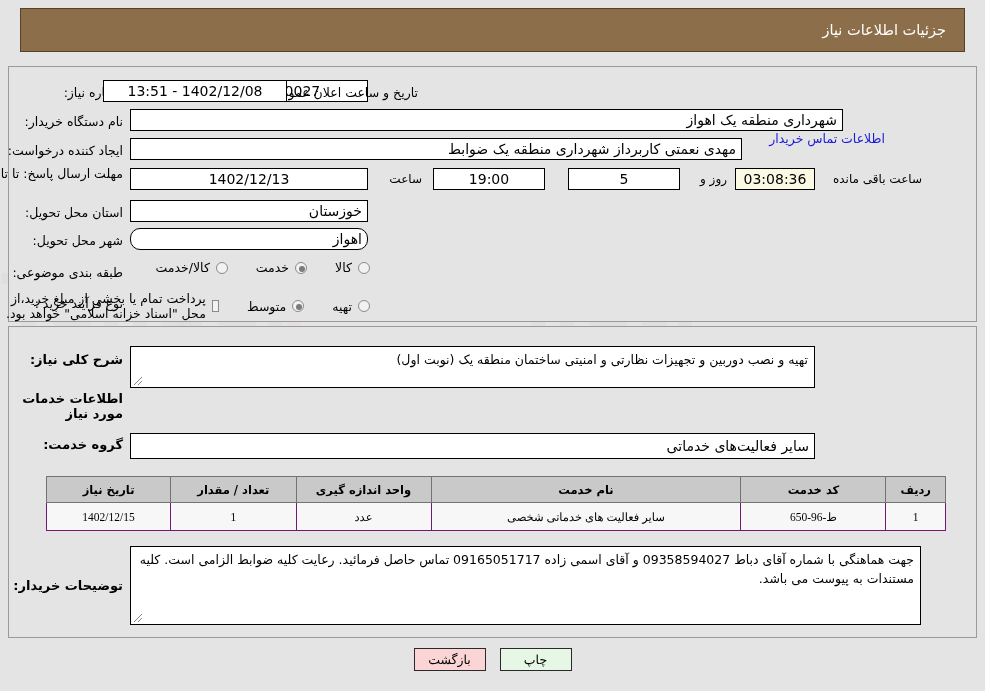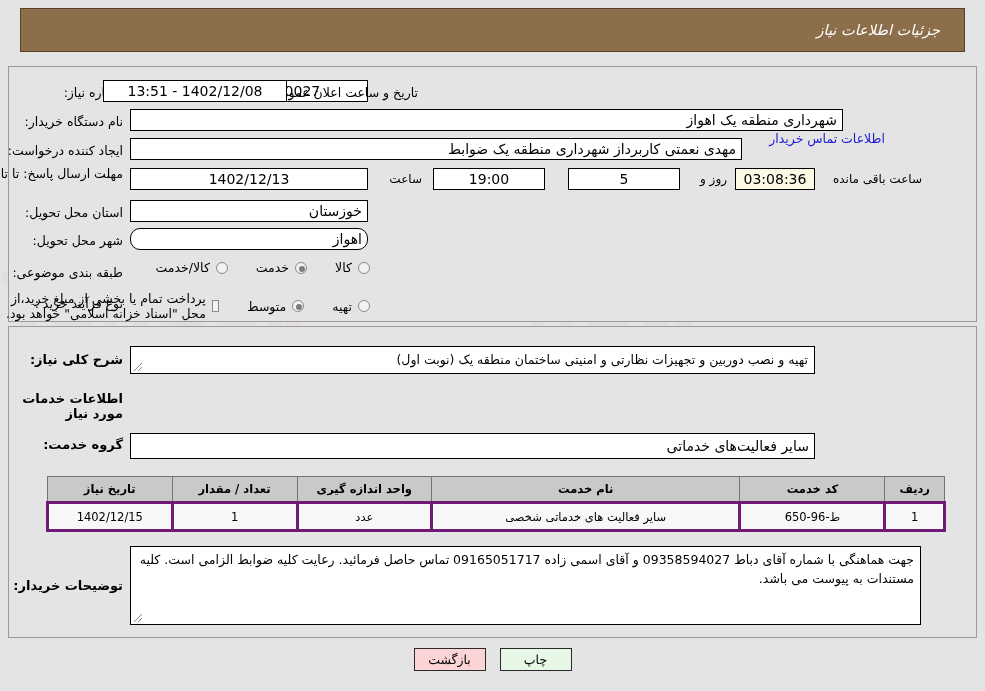--- a/index.html
+++ b/index.html
@@ -20,22 +20,21 @@
   
   .header {
     position: absolute;
     left: 20px; top: 8px;
     width: 945px; height: 44px;
     background: #8c6f4a;
     border: 1px solid #55412a;
     display: flex;
     align-items: center;
     justify-content: flex-start;
-    padding: 0 24px;
-    font-style: italic;
+    padding: 0 18px;
   }
   .header-title {
     color: #ffffff;
     font-size: 14.5px;
     font-weight: normal;
     letter-spacing: 0;
   }
 
   
   .panel {
@@ -159,26 +158,27 @@
     border: 1px solid #737373;
     color: #000;
     font-weight: bold;
     font-size: 11.5px;
     height: 26px;
     padding: 0 14px;
     text-align: center;
   }
   .tbl td {
     background: #f7f7f7;
-    border: 3px solid #701a75;
+    border: 1px solid #701a75;
     height: 28px;
     padding: 0 12px;
     text-align: center;
     font-size: 11.5px;
     color: #000;
+    font-family: Liberation Serif, serif;
   }
 
   
   .btnbar {
     position: absolute;
     left: 0; top: 648px;
     width: 985px;
     display: flex;
     flex-direction: row-reverse;
     justify-content: center;
@@ -301,21 +301,21 @@
     </span>
     <span class="opt" style="margin-left:0;">
       <span class="chk"></span>
       <span>پرداخت تمام یا بخشی از مبلغ خرید،از محل "اسناد خزانه اسلامی" خواهد بود.</span>
     </span>
   </div>
 
   <div class="panel panel-mid"></div>
 
   <span class="heading" style="right:862px; top:352px;">شرح کلی نیاز:</span>
-  <div class="ta" style="position:absolute; right:170px; top:346px; width:685px; height:28px;">تهیه و نصب دوربین و تجهیزات نظارتی و امنیتی ساختمان منطقه یک (نوبت اول)</div>
+  <div class="ta" style="position:absolute; right:170px; top:346px; width:685px; height:42px;">تهیه و نصب دوربین و تجهیزات نظارتی و امنیتی ساختمان منطقه یک (نوبت اول)</div>
 
   <span class="heading" style="right:862px; top:391px;">اطلاعات خدمات مورد نیاز</span>
 
   <span class="heading" style="right:862px; top:437px;">گروه خدمت:</span>
   <div class="fld fld-rtl" style="position:absolute; right:170px; top:433px; width:685px; height:26px; line-height:24px;">سایر فعالیت‌های خدماتی</div>
 
   <table class="tbl">
     <thead>
       <tr>
         <th style="width:40px;">ردیف</th>

